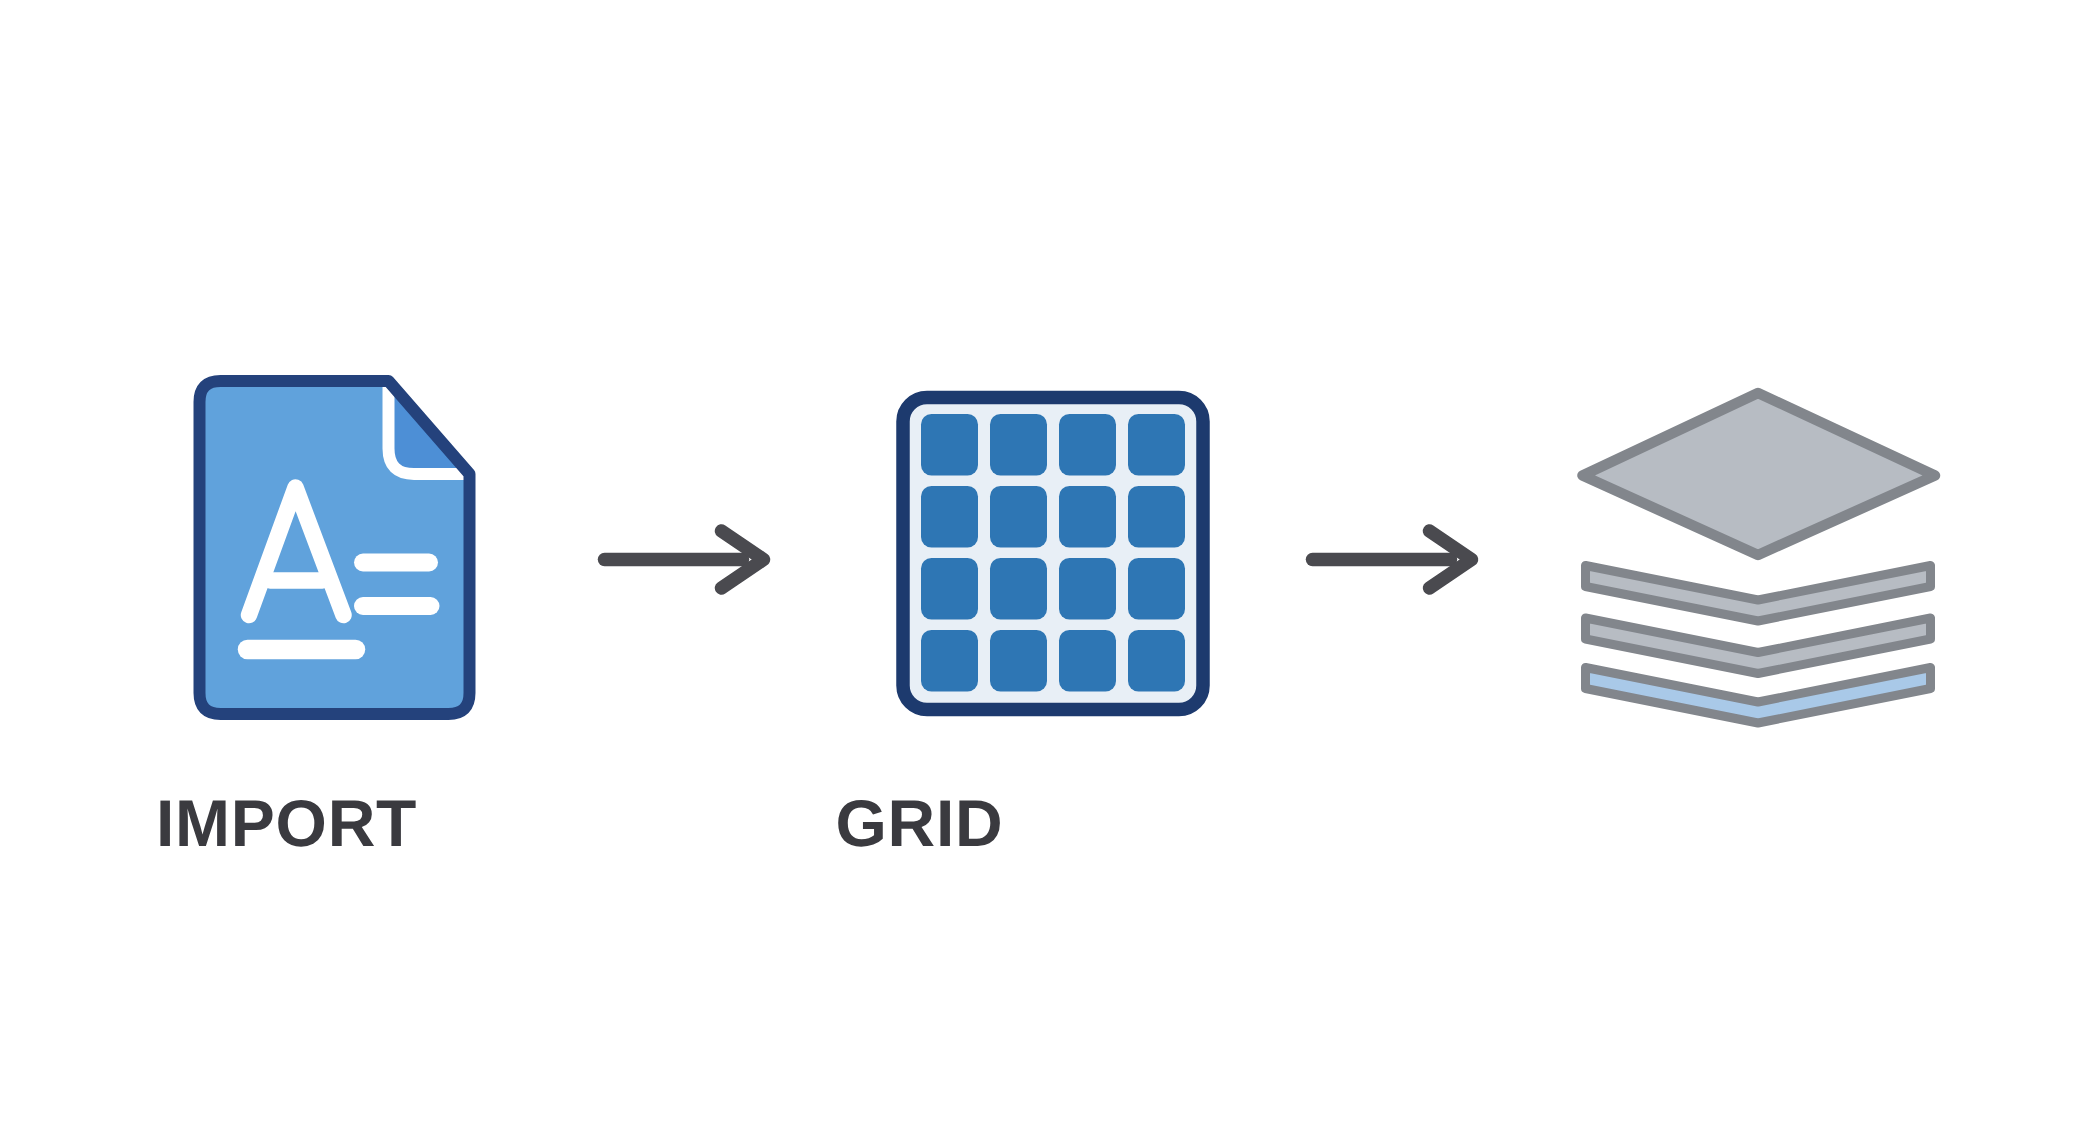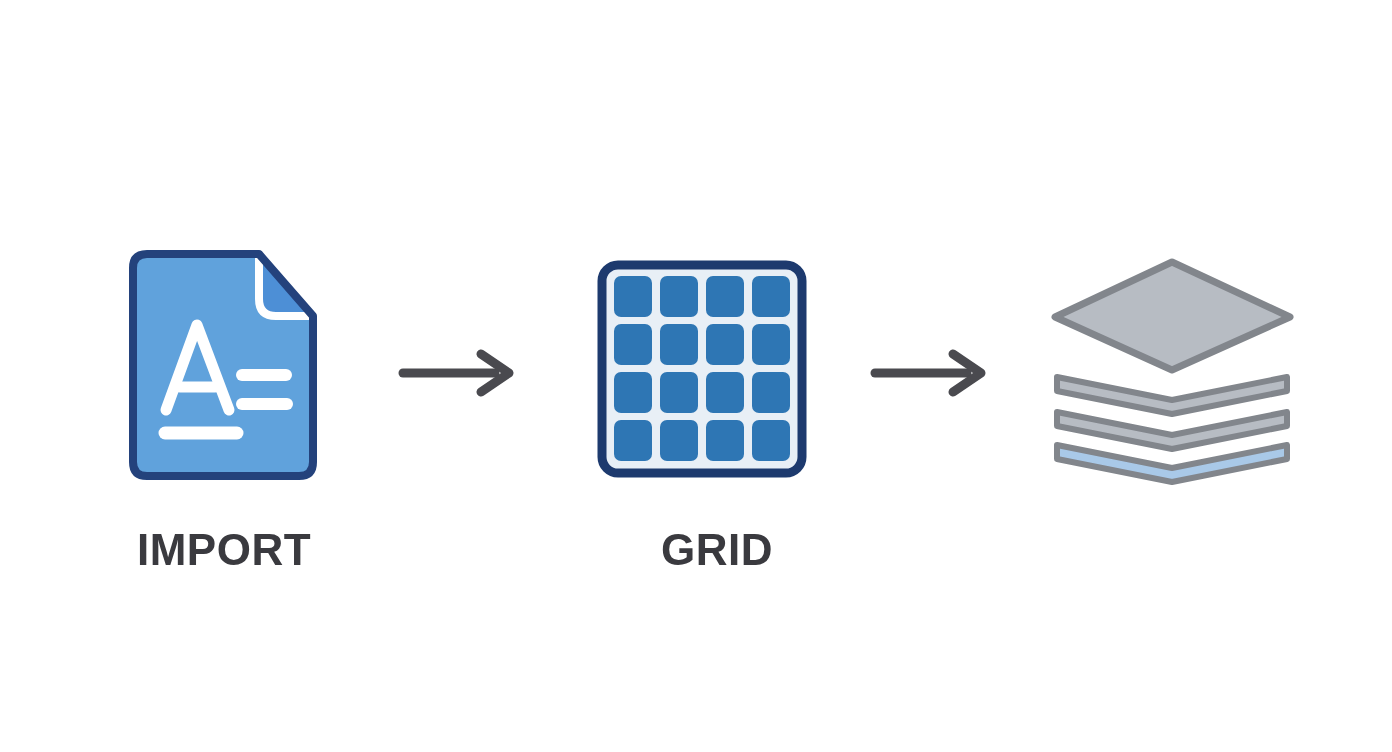--- a/index.html
+++ b/index.html
@@ -19,29 +19,29 @@
   .doc-icon    { left: 126px; top: 249px; width: 192px; height: 232px; }
   .grid-icon   { left: 597px; top: 260px; width: 210px; height: 218px; }
   .layers-icon { left: 1046px; top: 230px; width: 252px; height: 258px; }
   .arrow-svg { position: absolute; width: 125px; height: 60px; }
   .arrow-1 { left: 396px; top: 343px; }
   .arrow-2 { left: 868px; top: 343px; }
   .step-label {
     position: absolute;
     top: 528px;
     width: 240px;
-    text-align: center;
+    text-align: left;
     font-size: 44px;
     font-weight: bold;
     letter-spacing: 0.5px;
     color: #3a3a3f;
     line-height: 1;
   }
   .label-import { left: 104px; }
-  .label-grid   { left: 597px; }
+  .label-grid   { left: 557px; }
   .label-layer  { left: 1052px; }
 </style>
 </head>
 <body>
 
 <div class="canvas">
 
   <svg class="icon-svg doc-icon" viewBox="0 0 192 232">
 
     <path d="M 21,5 H 133 L 187,67 V 213 Q 187,227 173,227 H 21 Q 7,227 7,213 V 19 Q 7,5 21,5 Z" stroke="none" fill="#60a2dc"></path>

